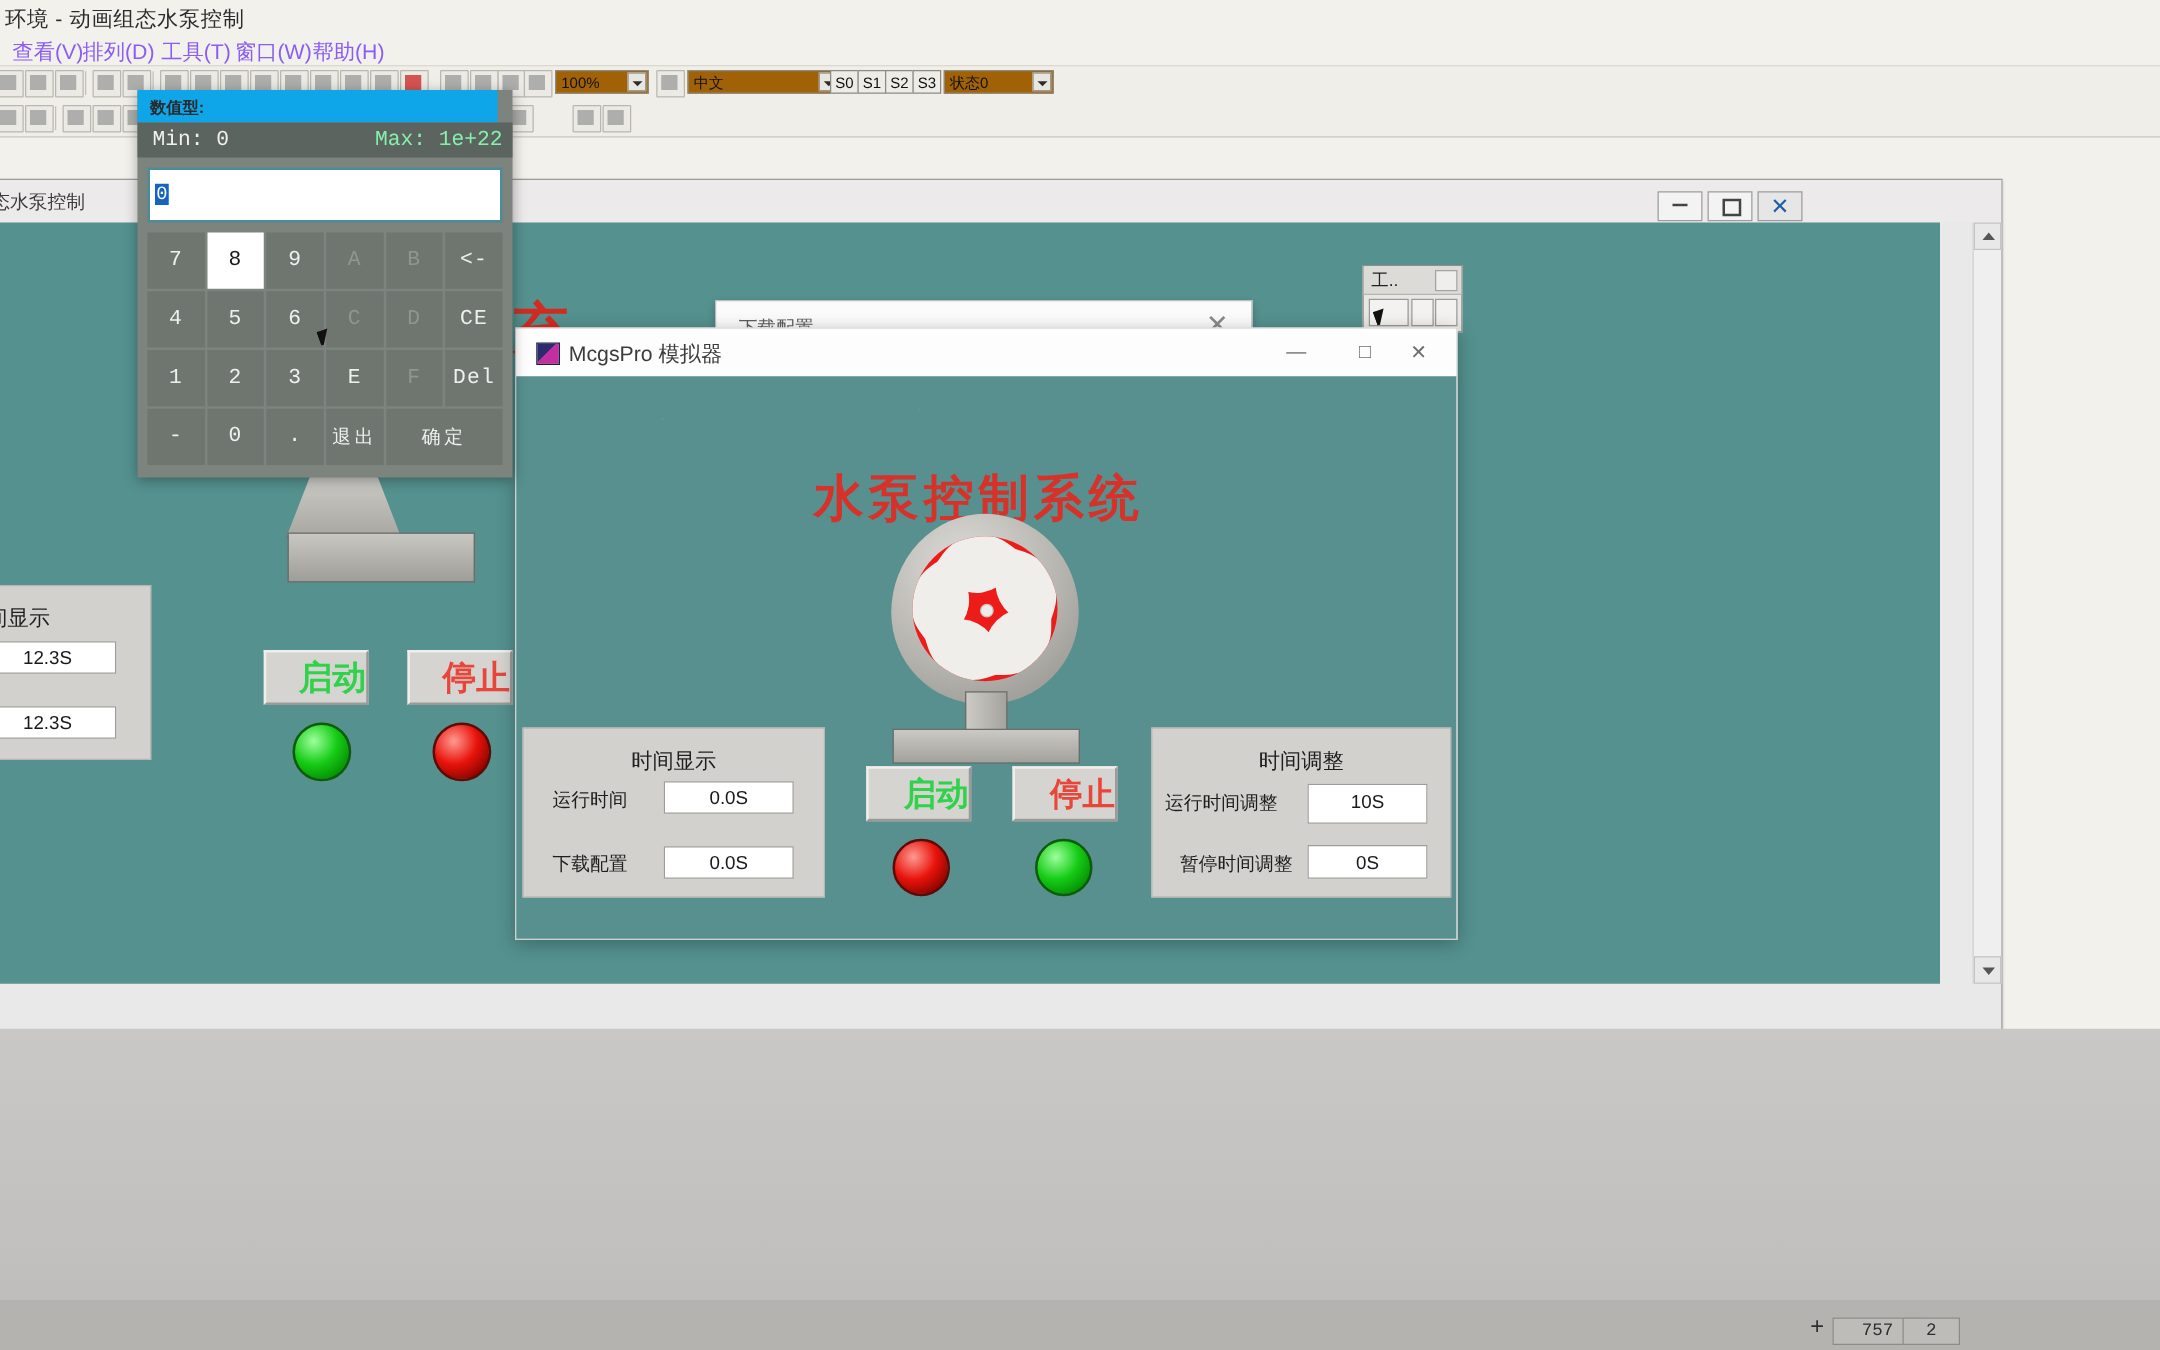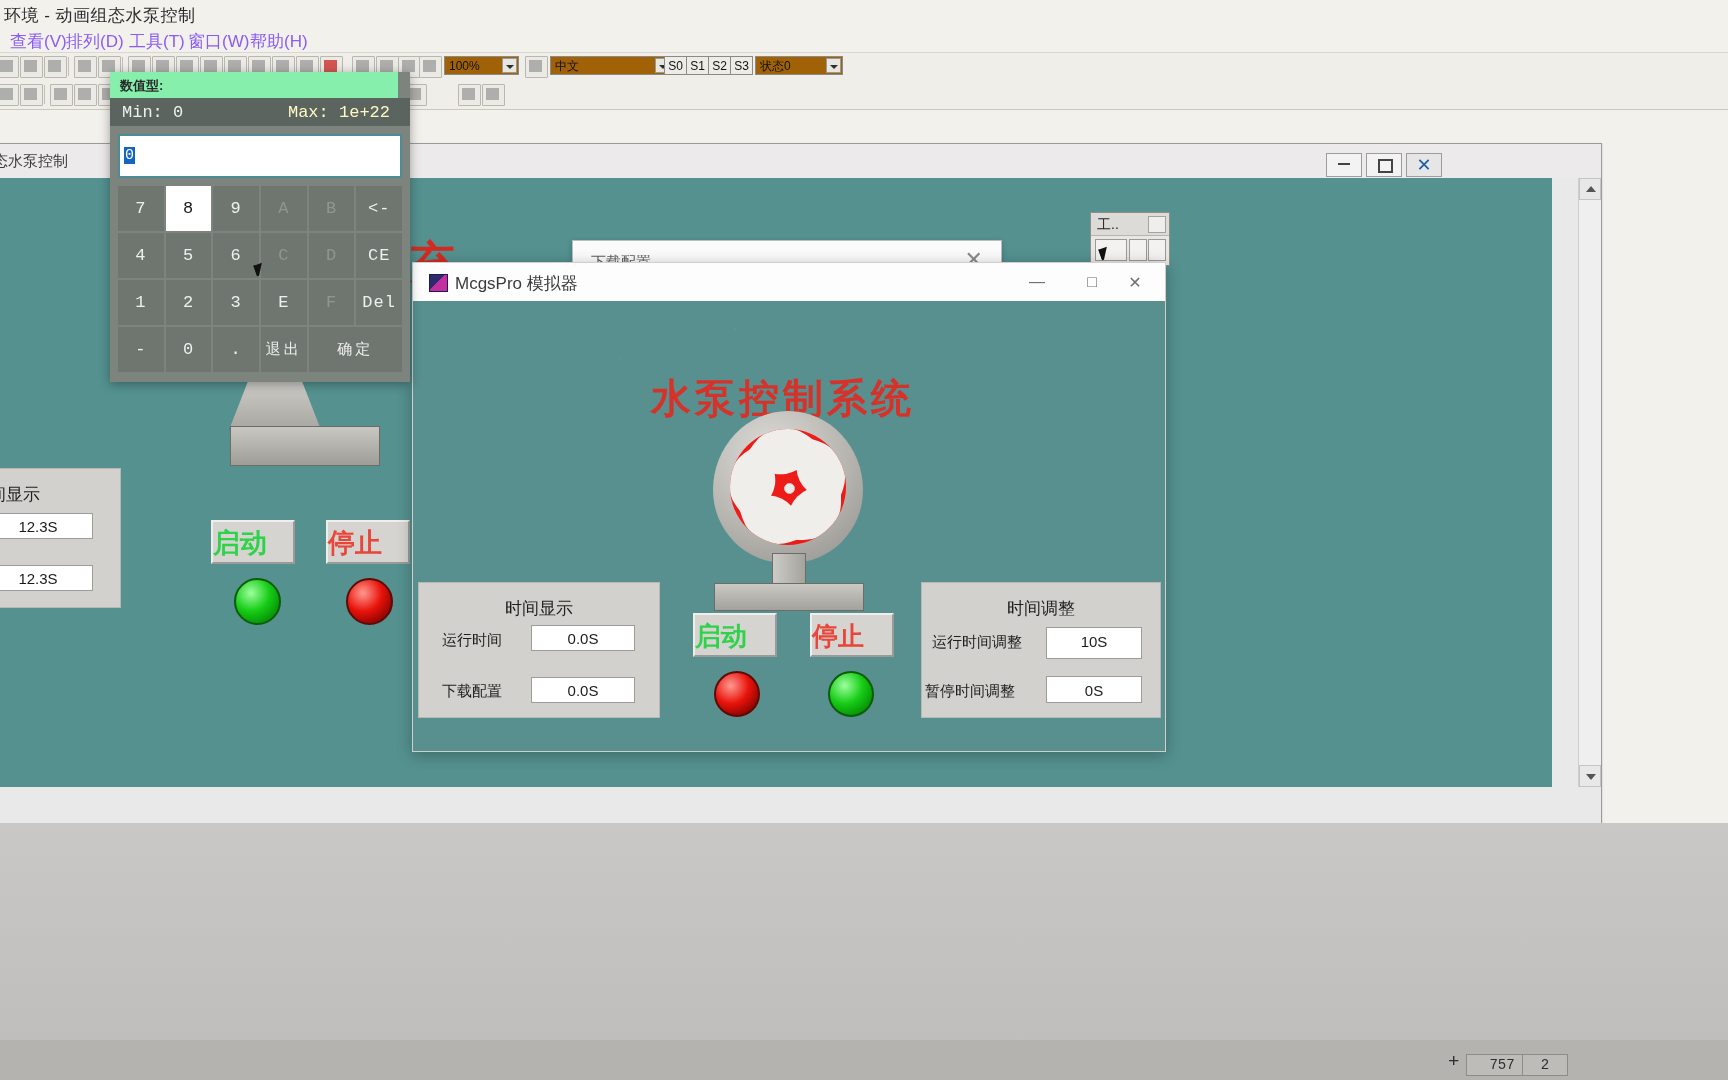--- a/index.html
+++ b/index.html
@@ -53,21 +53,21 @@
   .motor-base{position:absolute;}
   .mb-trap{position:absolute;width:100%;height:100%;background:linear-gradient(#cfcdc8,#a9a7a2);
            border:1px solid #6d6b67;clip-path:polygon(22% 0,78% 0,100% 100%,0 100%);}
   .mb-plate{position:absolute;background:linear-gradient(#c9c7c2,#9f9d98);border:1px solid #6d6b67;}
   .panel{position:absolute;background:#d3d1cd;border:1px solid #b9b7b2;}
   .panel-h{position:absolute;font-size:17px;color:#1e1e1e;text-align:center;}
   .panel-lbl{position:absolute;font-size:15px;color:#1e1e1e;}
   .panel-val{position:absolute;background:#fff;border:1px solid #9e9c98;font-size:15px;
              color:#1a1a1a;text-align:center;box-sizing:border-box;}
   .btn3d{position:absolute;background:#d6d4d0;border:2px outset #efeeea;box-sizing:border-box;
-         text-align:left;font-weight:bold;font-family:"DejaVu Sans",sans-serif;}
+         text-align:right;font-weight:bold;font-family:"DejaVu Sans",sans-serif;}
   .btn3d.start{color:#2fd24a;}
   .btn3d.stop{color:#e8463a;}
   .lamp{position:absolute;border-radius:50%;}
   .lamp.green{background:radial-gradient(circle at 35% 30%,#9dff9d,#16cc16 45%,#059005 80%);border:2px solid #0c5c0c;}
   .lamp.red{background:radial-gradient(circle at 35% 30%,#ff9a90,#e8130b 45%,#8c0400 80%);border:2px solid #5c0b06;}
 
   
   .mini{position:absolute;background:#e8e7e4;border:1px solid #8f8e8a;}
   .mini-cap{position:absolute;left:0;top:0;right:0;height:22px;background:#dcdbd8;border-bottom:1px solid #b6b5b1;}
   .mini-t{position:absolute;left:6px;top:3px;font-size:14px;color:#222;}
@@ -99,25 +99,25 @@
   .fan-disc{position:absolute;border-radius:50%;background:#ee1c18;overflow:hidden;}
   .blade{position:absolute;left:50%;top:50%;width:46%;height:46%;background:#efeeea;
          border-radius:60% 10% 70% 20%;transform-origin:0 0;}
   .fan-hub{position:absolute;left:50%;top:50%;width:9px;height:9px;margin:-4px 0 0 -4px;border-radius:50%;
            background:#ececec;border:1px solid #c8c6c2;}
   .fan-neck{position:absolute;background:linear-gradient(90deg,#cdcbc6,#a5a39e);border:1px solid #6e6c68;}
   .fan-base{position:absolute;background:linear-gradient(#cbc9c4,#a3a19c);border:1px solid #6e6c68;}
 
   
   .kp{position:absolute;background:#7d837d;box-shadow:0 2px 10px rgba(0,0,0,.35);}
-  .kp-cap{position:absolute;left:0;top:0;right:12px;height:26px;background:#86efac;}
+  .kp-cap{position:absolute;left:0;top:0;right:12px;height:26px;background:#0ea5e9;}
   .kp-cap-t{position:absolute;left:10px;top:5px;font-size:13px;color:#2a2a2a;font-weight:bold;}
   .kp-mm{position:absolute;left:0;right:0;height:28px;background:#5c6460;}
   .kp-min{position:absolute;left:12px;top:5px;font-size:17px;color:#f0f0ee;font-family:"Liberation Mono",monospace;}
-  .kp-max{position:absolute;right:20px;top:5px;font-size:17px;color:#fef9c3;font-family:"Liberation Mono",monospace;}
+  .kp-max{position:absolute;right:8px;top:5px;font-size:17px;color:#86efac;font-family:"Liberation Mono",monospace;}
   .kp-inwrap{position:absolute;background:#4d8c96;}
   .kp-input{position:absolute;background:#fff;}
   .kp-sel{position:absolute;background:#1565c0;color:#fff;font-size:15px;font-family:"Liberation Mono",monospace;
           padding:0 1px;}
   .kp-grid{position:absolute;display:grid;grid-template-columns:repeat(6,1fr);grid-auto-rows:1fr;gap:2px;}
   .kp-key{background:#6f7670;color:#eef0ee;font-size:17px;display:flex;align-items:center;justify-content:center;
           font-family:"Liberation Mono",monospace;letter-spacing:1px;}
   .kp-key.dim{color:#8f9690;}
   .kp-key.act{background:#ffffff;color:#1a1a1a;}
   .kp-key.cjk{font-family:"Liberation Sans",sans-serif;font-size:15px;letter-spacing:3px;}
@@ -366,21 +366,21 @@
         <div class="panel-lbl" style="left:23px;top:48px;">运行时间</div>
         <div class="panel-val" style="left:112px;top:42px;width:104px;height:26px;line-height:26px;">0.0S</div>
         <div class="panel-lbl" style="left:23px;top:99px;">下载配置</div>
         <div class="panel-val" style="left:112px;top:94px;width:104px;height:26px;line-height:26px;">0.0S</div>
       </div>
 
       <div class="panel" style="left:508px;top:281px;width:238px;height:134px;">
         <div class="panel-h" style="left:0;top:14px;width:238px;">时间调整</div>
         <div class="panel-lbl" style="left:10px;top:50px;">运行时间调整</div>
         <div class="panel-val" style="left:124px;top:44px;width:96px;height:32px;line-height:27px;">10S</div>
-        <div class="panel-lbl" style="left:3px;top:99px;">暂停时间调整</div>
+        <div class="panel-lbl" style="left:22px;top:99px;">暂停时间调整</div>
         <div class="panel-val" style="left:124px;top:93px;width:96px;height:27px;line-height:27px;">0S</div>
       </div>
 
       <div class="btn3d start" style="left:280px;top:312px;width:84px;height:44px;font-size:26px;line-height:42px;">启动</div>
       <div class="btn3d stop" style="left:397px;top:312px;width:84px;height:44px;font-size:26px;line-height:42px;">停止</div>
 
       <div class="lamp red" style="left:301px;top:370px;width:42px;height:42px;"></div>
       <div class="lamp green" style="left:415px;top:370px;width:42px;height:42px;"></div>
     </div>
   </div>

